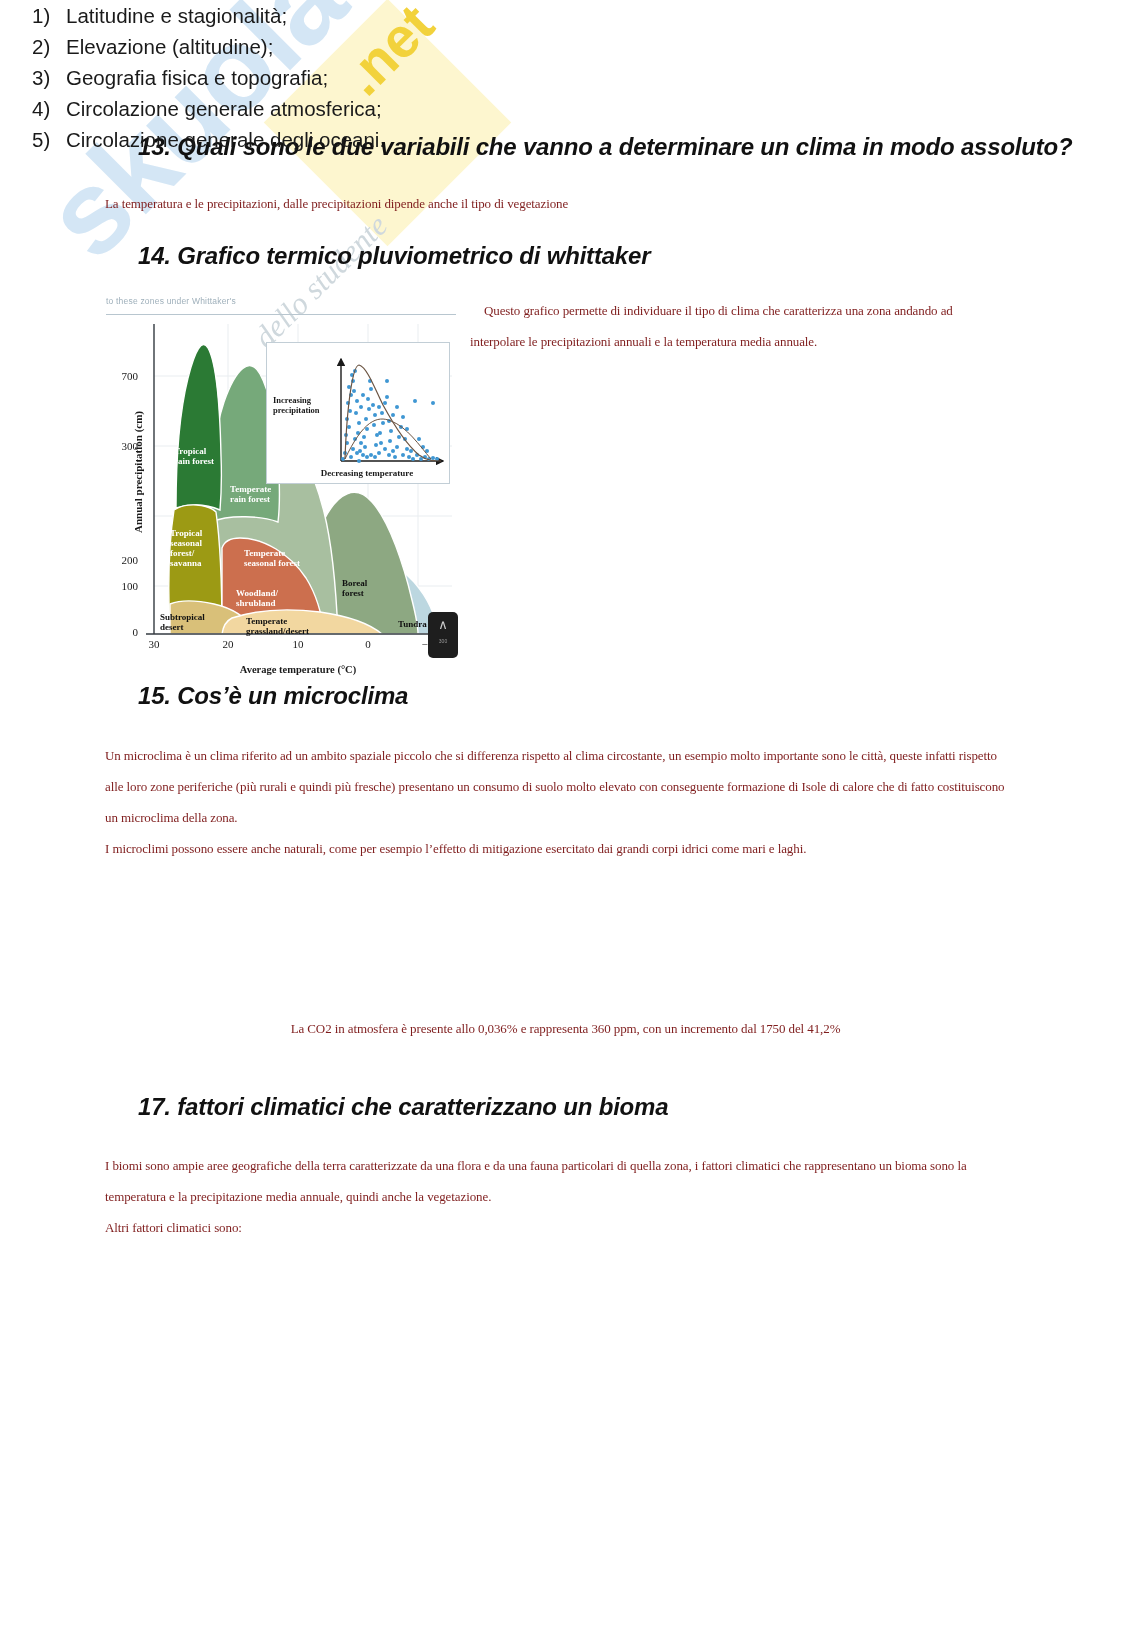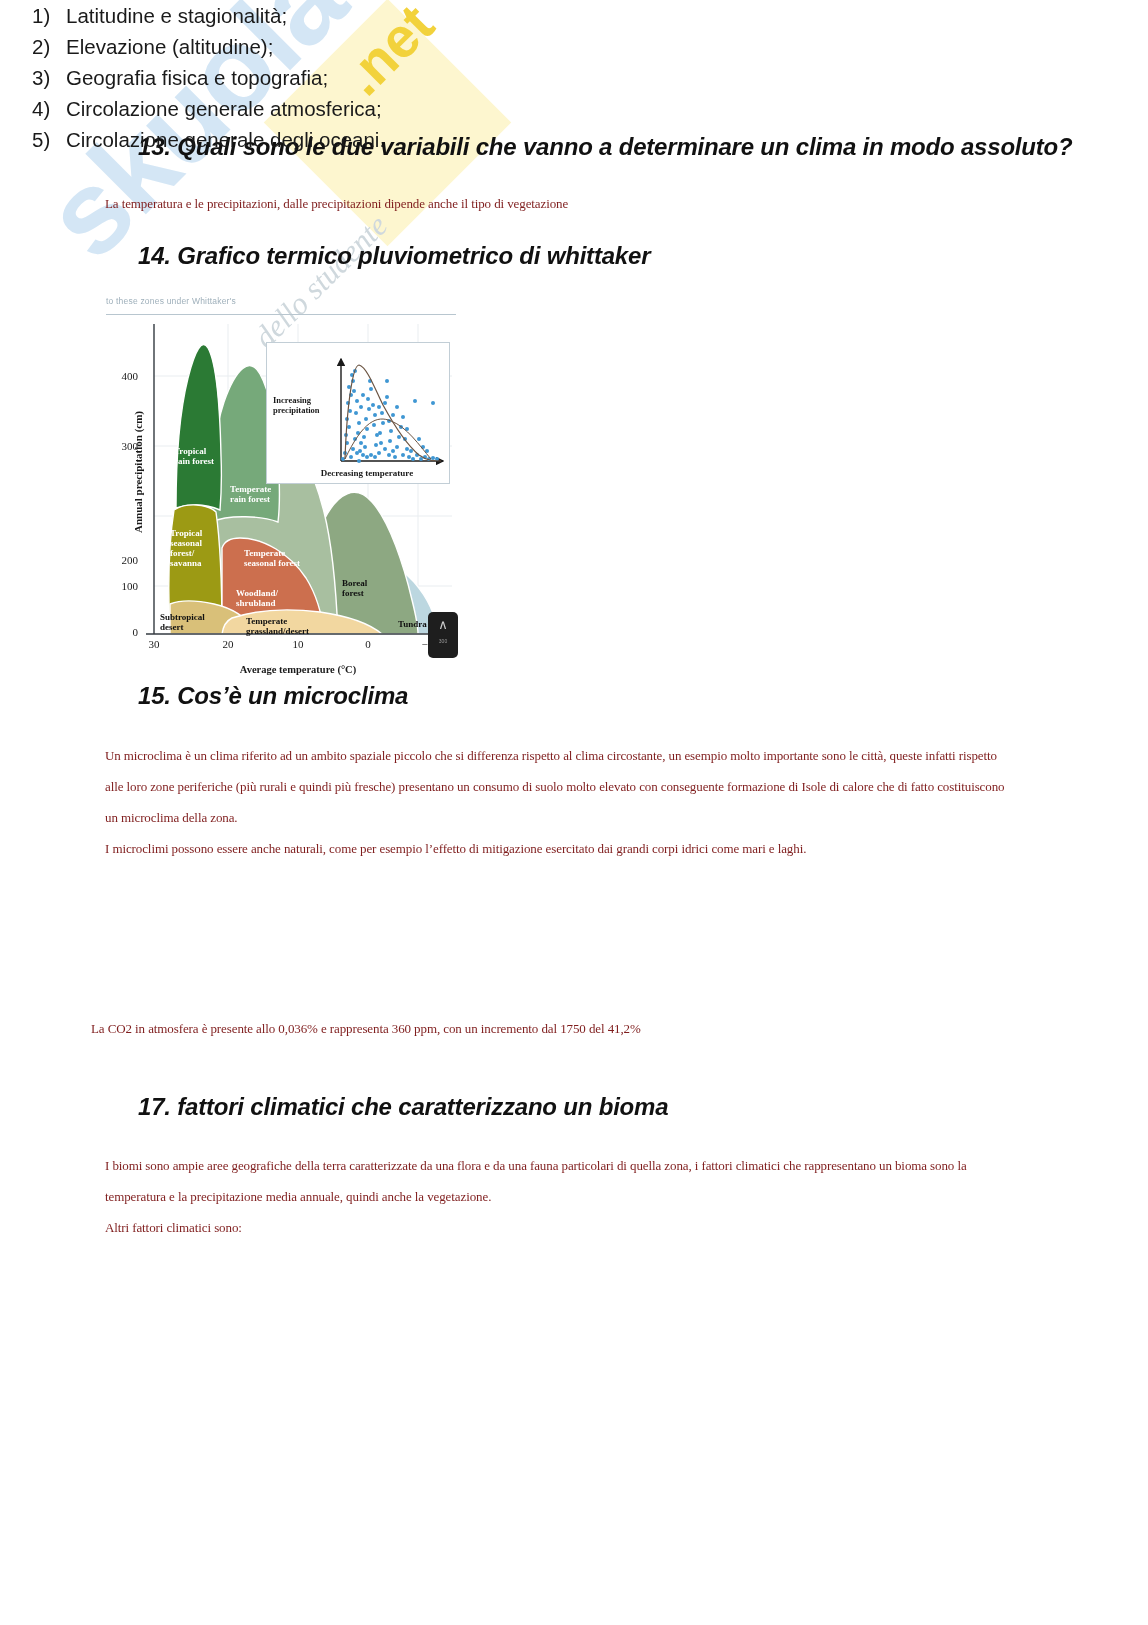--- a/index.html
+++ b/index.html
@@ -93,21 +93,21 @@
   }
 
   
   #h13      { left: 138px; top: 133px; }
   #p13      { left: 105px; top: 188px; width: 900px; }
   #h14      { left: 138px; top: 242px; }
   #sidetext { left: 470px; top: 295px; width: 540px; text-indent: 14px; }
   #h15      { left: 138px; top: 682px; }
   #p15      { left: 105px; top: 740px; width: 910px; }
   #h16      { left: 138px; top: 987px; }
-  #p16      { left: 91px; top: 1013px; width: 905px; }
+  #p16      { left: 113px; top: 1013px; width: 905px; text-align: center; }
   #h17      { left: 138px; top: 1093px; }
   #p17      { left: 105px; top: 1150px; width: 905px; }
   #list17   { left: 105px; top: 1255px; width: 700px; }
 
   .num-list { list-style: none; margin: 0; padding: 0; }
   .num-list li {
     font-family: "Liberation Sans", sans-serif;
     font-size: 20.5px;
     line-height: 31px;
     color: #1a1a1a;
@@ -258,29 +258,30 @@
   <div class="wm-net">.net</div>
   <div class="wm-sub">dello studente</div>
 </div>
 
 <div id="page">
 
   <div id="h13" class="heading">13. Quali sono le due variabili che vanno a determinare un clima in modo assoluto?</div>
   <div id="p13" class="body-text">La temperatura e le precipitazioni, dalle precipitazioni dipende anche il tipo di vegetazione</div>
 
   <div id="h14" class="heading">14. Grafico termico pluviometrico di whittaker</div>
+  <div id="sidetext" class="body-text">Questo grafico permette di individuare il tipo di clima che caratterizza una zona andando ad interpolare le precipitazioni annuali e la temperatura media annuale.</div>
 
   <div id="figure">
     <div id="fig-caption-top">to these zones under Whittaker's</div>
     <div id="fig-rule"></div>
 
     <div id="plot">
       <div id="ylabel">Annual precipitation (cm)</div>
 
-      <div class="ytick" style="left:0px;  top:54px;">400</div>
+      <div class="ytick" style="left:0px;  top:54px;">700</div>
       <div class="ytick" style="left:0px;  top:124px;">300</div>
       <div class="ytick" style="left:0px;  top:194px;margin-top:44px;">200</div>
       <div class="ytick" style="left:0px;  top:264px;">100</div>
       <div class="ytick" style="left:0px;  top:310px;">0</div>
 
       <svg width="360" height="344" viewBox="0 0 360 344" style="position:absolute;left:0;top:0;">
         <defs>
           <clipPath id="plotclip">
               <rect x="56" y="8" width="298" height="312"></rect>
             </clipPath>

